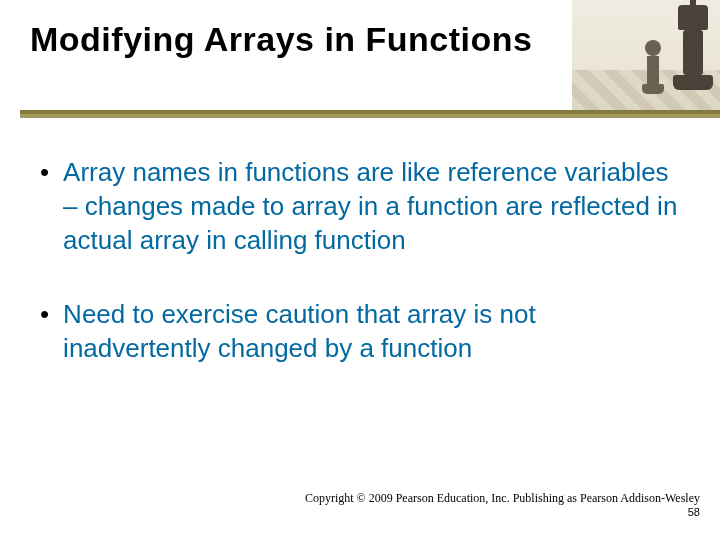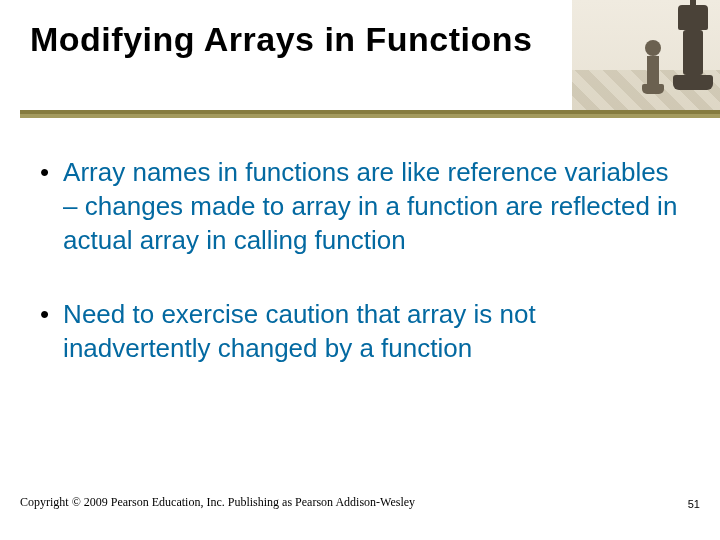--- a/index.html
+++ b/index.html
@@ -158,26 +158,27 @@
     margin-right: 14px;
     flex-shrink: 0;
   }
   .bullet-text {
     font-size: 26px;
     color: #0369a1;
     line-height: 34px;
   }
   .footer {
     position: absolute;
-    bottom: 30px;
+    bottom: 22px;
     left: 20px;
     right: 20px;
     display: flex;
     justify-content: space-between;
     align-items: flex-end;
+    flex-direction: column;
   }
   .copyright {
     font-family: "Times New Roman", Times, serif;
     font-size: 12px;
     color: #000;
   }
   .page-num {
     font-family: Arial, sans-serif;
     font-size: 11px;
     color: #000;
@@ -211,15 +212,15 @@
       <span class="bullet-text">Array names in functions are like reference variables – changes made to array in a function are reflected in actual array in calling function</span>
     </div>
     <div class="bullet">
       <span class="bullet-dot">•</span>
       <span class="bullet-text">Need to exercise caution that array is not inadvertently changed by a function</span>
     </div>
   </div>
 
   <div class="footer">
     <span class="copyright">Copyright © 2009 Pearson Education, Inc. Publishing as Pearson Addison-Wesley</span>
-    <span class="page-num">51</span>
+    <span class="page-num">58</span>
   </div>
 </div>
 
 </body></html>

